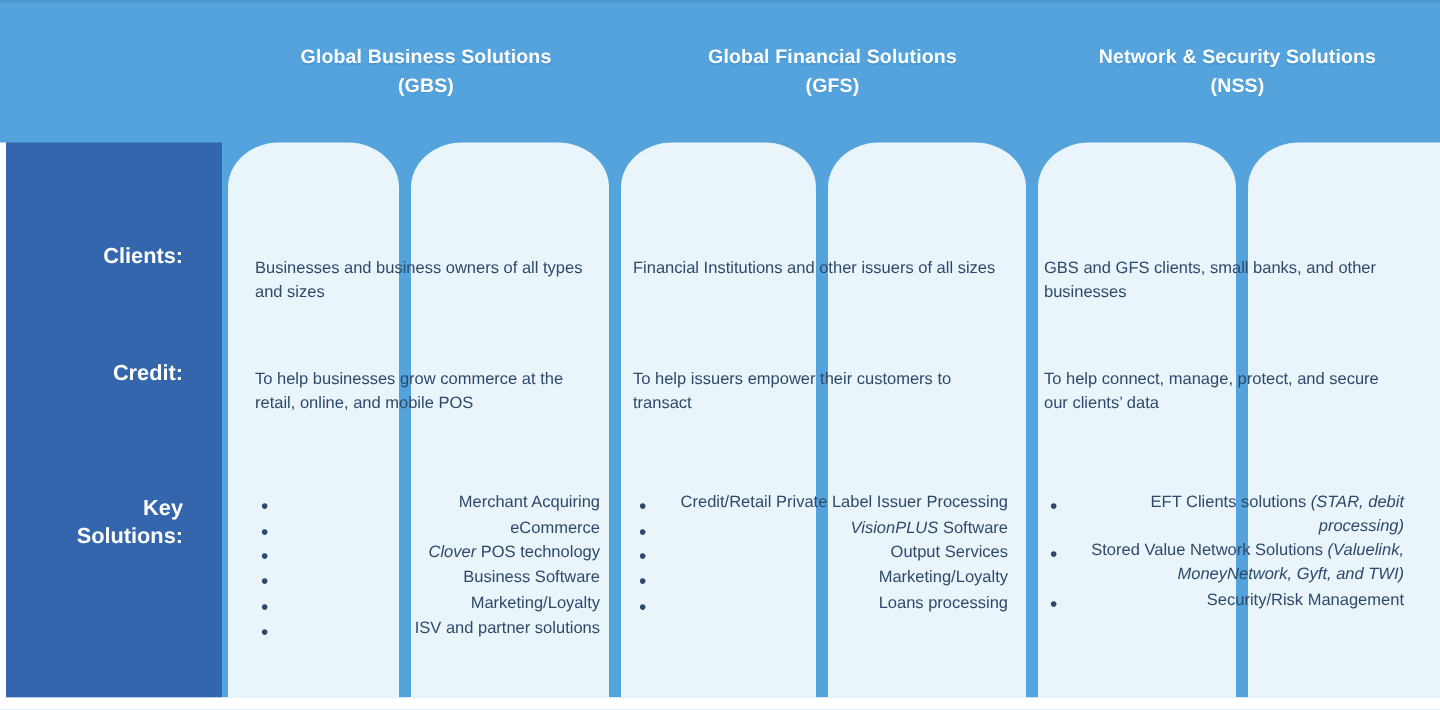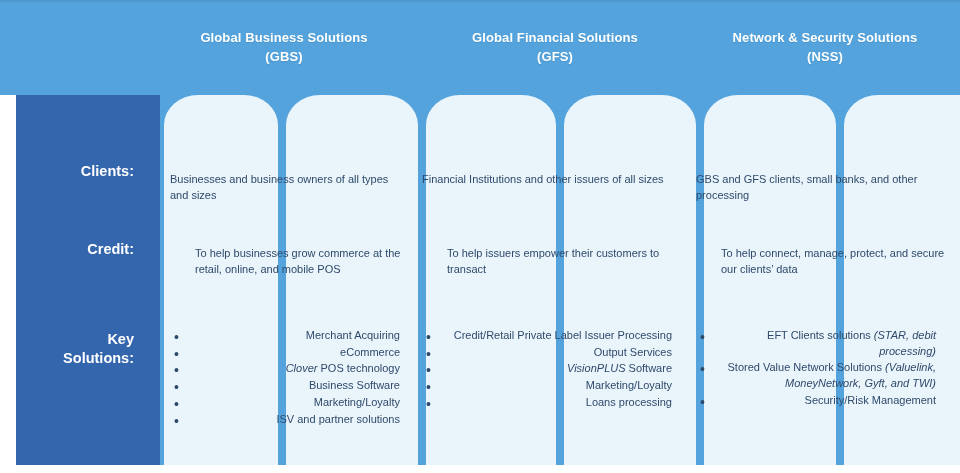--- a/index.html
+++ b/index.html
@@ -58,21 +58,21 @@
     padding: 0 6px;
     box-sizing: border-box;
     text-shadow: 0 1px 0 rgba(30,90,140,.18);
   }
   .hc-2 { flex: 0 0 270px; }
   .hc-3 { flex: 0 0 270px; }
 
   
   .body-area {
     position: absolute;
-    left: 16px;
+    left: 4px;
     top: 88px;
     width: 864px;
     height: 377px;
   }
 
   .scallop-row {
     position: absolute;
     left: 0;
     top: 0;
     width: 960px;
@@ -137,21 +137,21 @@
     color: #2e4a6b;
     font-size: 11px;
     line-height: 1.43;
   }
   .col-1 { left: 170px; width: 230px; }
   .col-2 { left: 422px; width: 250px; }
   .col-3 { left: 696px; width: 240px; }
 
   .block { position: absolute; left: 0; width: 100%; }
   .block.b-clients { top: 84px; }
-  .block.b-goals   { top: 158px; margin-left: 25px; }
+  .block.b-goals   { top: 158px; }
   .block.b-key     { top: 240px; }
 
   .para { margin: 0; }
 
   ul.bullets {
     margin: 0;
     padding: 0;
     list-style: none;
   }
   ul.bullets li {
@@ -258,31 +258,31 @@
     <div class="col col-2">
       <div class="block b-clients">
         <p class="para">Financial Institutions  and other issuers of all sizes</p>
       </div>
       <div class="block b-goals">
         <p class="para">To help issuers empower their customers to transact</p>
       </div>
       <div class="block b-key">
         <ul class="bullets">
           <li><span>Credit/Retail Private Label Issuer  Processing</span></li>
+          <li><span class="it">VisionPLUS</span><span> Software</span></li>
           <li><span>Output  Services</span></li>
-          <li><span class="it">VisionPLUS</span><span> Software</span></li>
           <li><span>Marketing/Loyalty</span></li>
           <li><span>Loans processing</span></li>
         </ul>
       </div>
     </div>
 
     <div class="col col-3">
       <div class="block b-clients">
-        <p class="para">GBS and GFS clients, small banks, and other processing</p>
+        <p class="para">GBS and GFS clients, small banks, and other businesses</p>
       </div>
       <div class="block b-goals">
         <p class="para">To help connect, manage, protect, and secure our clients’ data</p>
       </div>
       <div class="block b-key">
         <ul class="bullets">
           <li><span>EFT Clients solutions </span><span class="it">(STAR, debit processing)</span></li>
           <li><span>Stored Value Network Solutions </span><span class="it">(Valuelink, MoneyNetwork, Gyft, and TWI)</span></li>
           <li><span>Security/Risk  Management</span></li>
         </ul>

